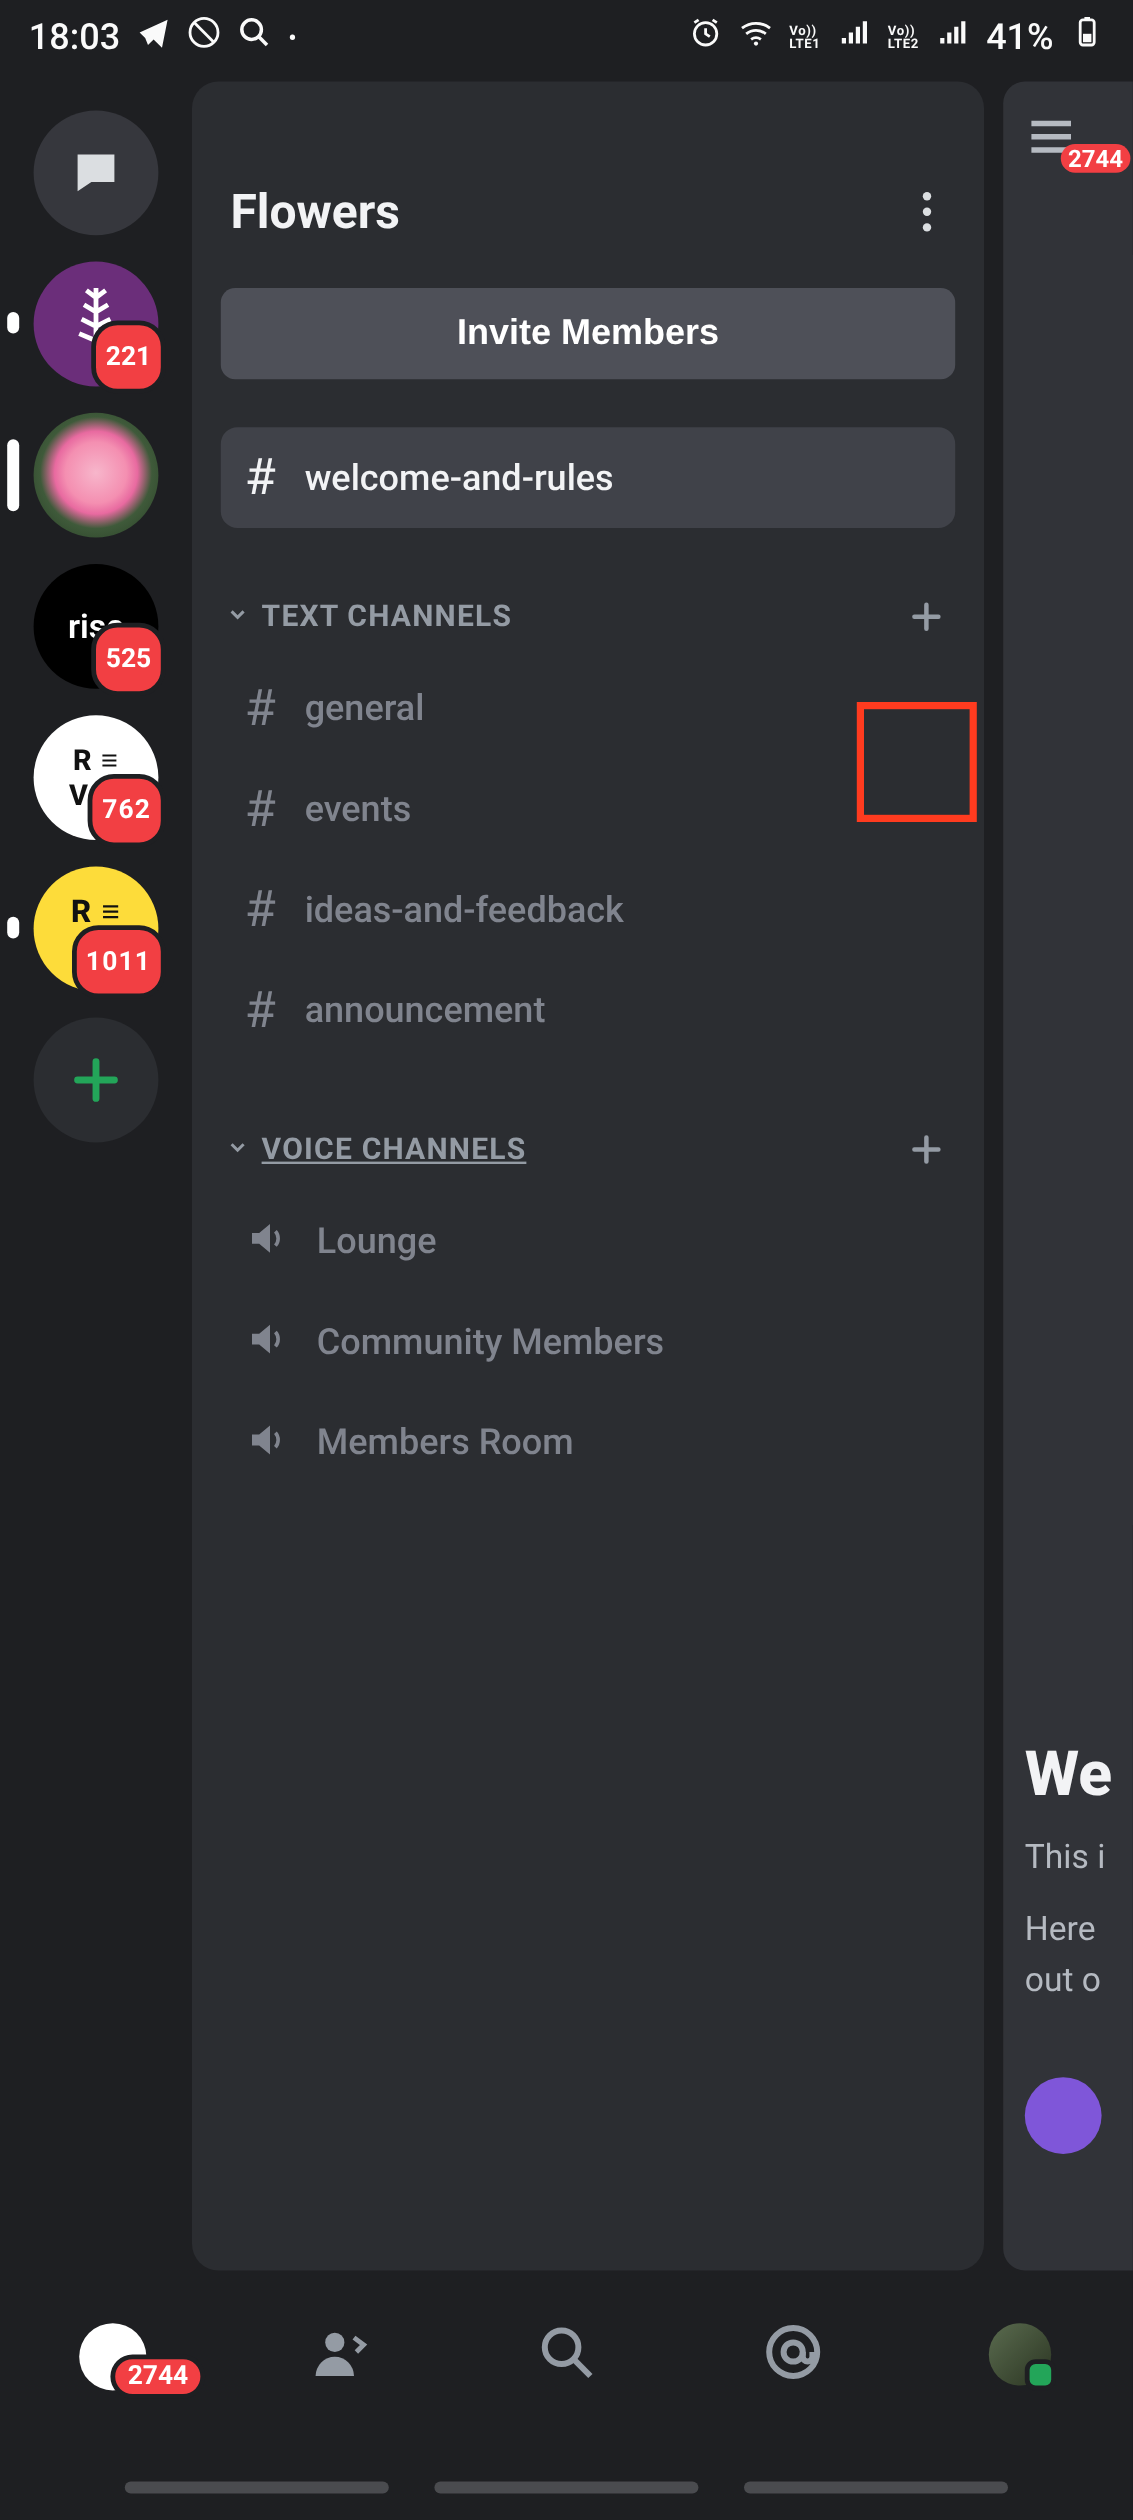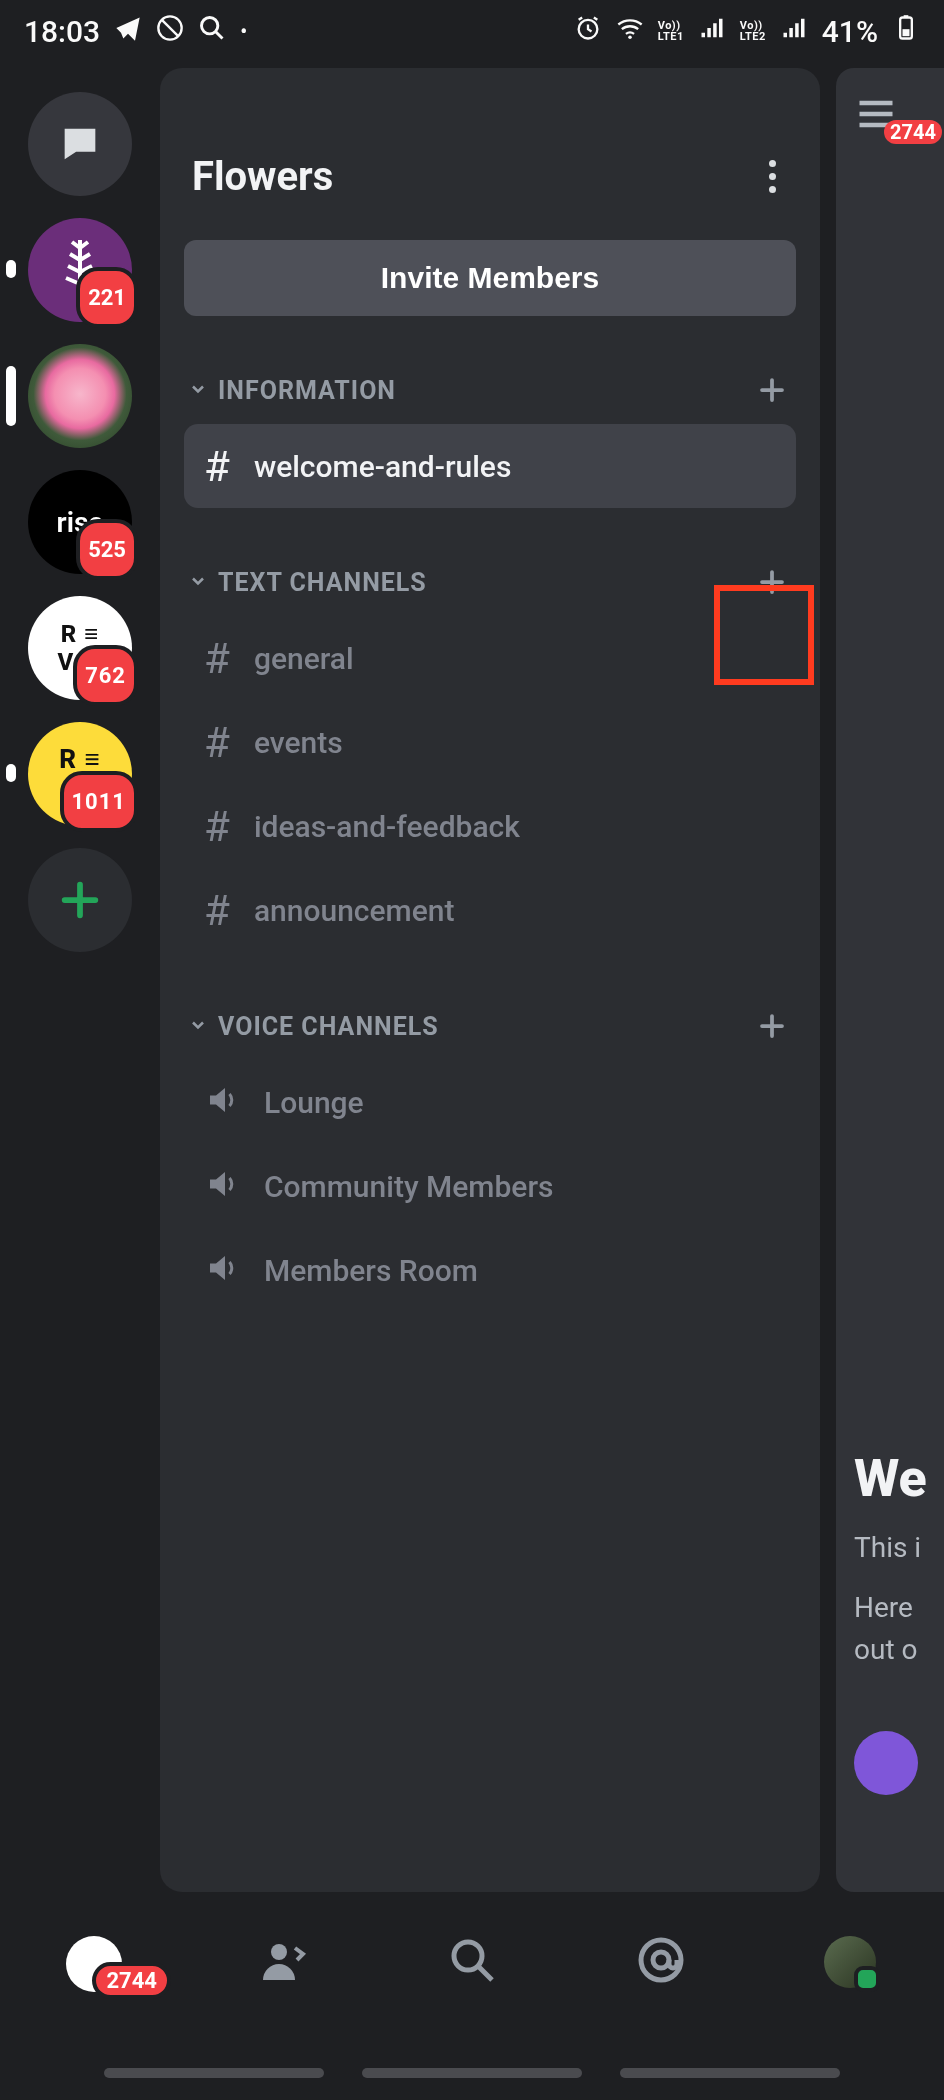--- a/index.html
+++ b/index.html
@@ -166,33 +166,20 @@
   <div class="panel-header">
     <h1>Flowers</h1>
     <div class="dots">
         <span></span>
         <span></span>
         <span></span>
       </div>
   </div>
   <button class="invite">Invite Members</button>
   <div id="catlist">
-      <div class="cat" style="margin-top: 0px;">
-        <div class="left">
-          <span class="chevron"><svg viewBox="0 0 24 24">
-              <path d="M6 9l6 6 6-6" fill="none" stroke="#949ba4" stroke-width="3"></path>
-            </svg></span>
-          <span>INFORMATION</span>
-        </div>
-        <div class="cat-plus">
-          <svg viewBox="0 0 24 24">
-            <path d="M12 4v16M4 12h16" stroke="#949ba4" stroke-width="3" fill="none" stroke-linecap="round"></path>
-          </svg>
-        </div>
-      </div>
       <div class="channel selected">
         <span class="hash">#</span>
         <span class="name">welcome-and-rules</span>
       </div>
       <div class="cat" style="margin-top: 40px;">
         <div class="left">
           <span class="chevron"><svg viewBox="0 0 24 24">
               <path d="M6 9l6 6 6-6" fill="none" stroke="#949ba4" stroke-width="3"></path>
             </svg></span>
           <span>TEXT CHANNELS</span>
@@ -212,21 +199,21 @@
         <span class="name">events</span>
       </div>
       <div class="channel">
         <span class="hash">#</span>
         <span class="name">ideas-and-feedback</span>
       </div>
       <div class="channel">
         <span class="hash">#</span>
         <span class="name">announcement</span>
       </div>
-      <div class="cat" style="margin-top: 40px;">
+      <div class="cat" style="margin-top: 40px; text-decoration: underline;">
         <div class="left">
           <span class="chevron"><svg viewBox="0 0 24 24">
               <path d="M6 9l6 6 6-6" fill="none" stroke="#949ba4" stroke-width="3"></path>
             </svg></span>
           <span>VOICE CHANNELS</span>
         </div>
         <div class="cat-plus">
           <svg viewBox="0 0 24 24">
             <path d="M12 4v16M4 12h16" stroke="#949ba4" stroke-width="3" fill="none" stroke-linecap="round"></path>
           </svg>

